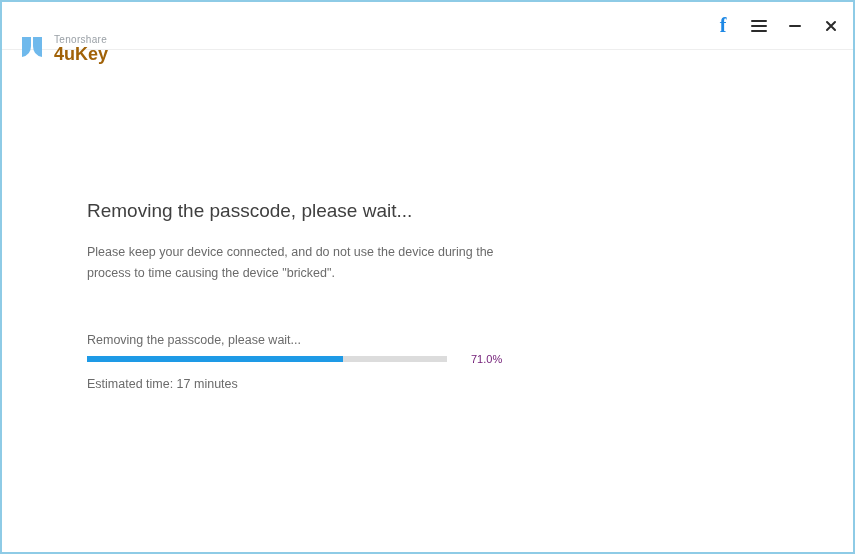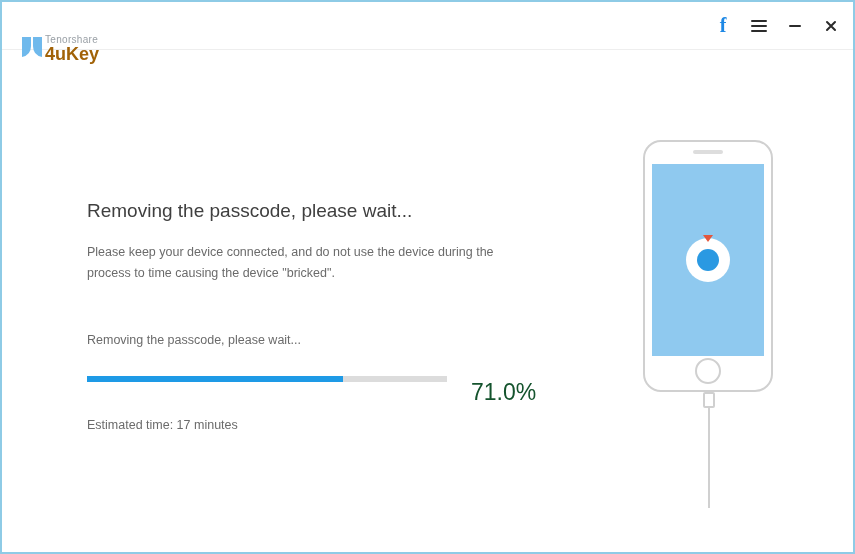--- a/index.html
+++ b/index.html
@@ -21,21 +21,21 @@
     height: 48px;
     border-bottom: 1px solid #eee;
     display: flex;
     align-items: center;
     padding: 0 12px 0 18px;
     justify-content: space-between;
   }
   .brand {
     display: flex;
     align-items: center;
-    gap: 1px;
+    gap: 10px;
     margin-top: 48px;
   }
   .brand-text { line-height: 1.1; }
   .brand-small {
     font-size: 10px;
     color: #9aa0a6;
     letter-spacing: .3px;
   }
   .brand-big {
     font-size: 18px;
@@ -51,20 +51,21 @@
     width: 20px; height: 20px;
     display: flex; align-items: center; justify-content: center;
     cursor: pointer;
     color: #2b2b2b;
   }
   .ctrl.f { color: #1e88e5; font-weight: bold; font-size: 20px; font-family: Georgia, serif; }
   .content {
     position: absolute;
     top: 48px; left: 0; right: 0; bottom: 0;
     display: flex;
+    flex-direction: column;
   }
   .left {
     flex: 1;
     padding: 150px 40px 0 85px;
   }
   .headline {
     font-size: 19px;
     color: #3f3f3f;
     font-weight: 400;
     margin-bottom: 20px;
@@ -91,23 +92,22 @@
     height: 6px;
     background: #dcdcdc;
     position: relative;
   }
   .progress-fill {
     position: absolute;
     left: 0; top: 0; bottom: 0;
     background: #1e9ae6;
   }
   .percent {
-    font-size: 23px;
-    color: #14532d;
-    margin-top: 26px;
+    font-size: 11px;
+    color: #701a75;
   }
   .eta {
     font-size: 12.5px;
     color: #6b6b6b;
     margin-top: 12px;
   }
   .right {
     width: 270px;
     position: relative;
   }

